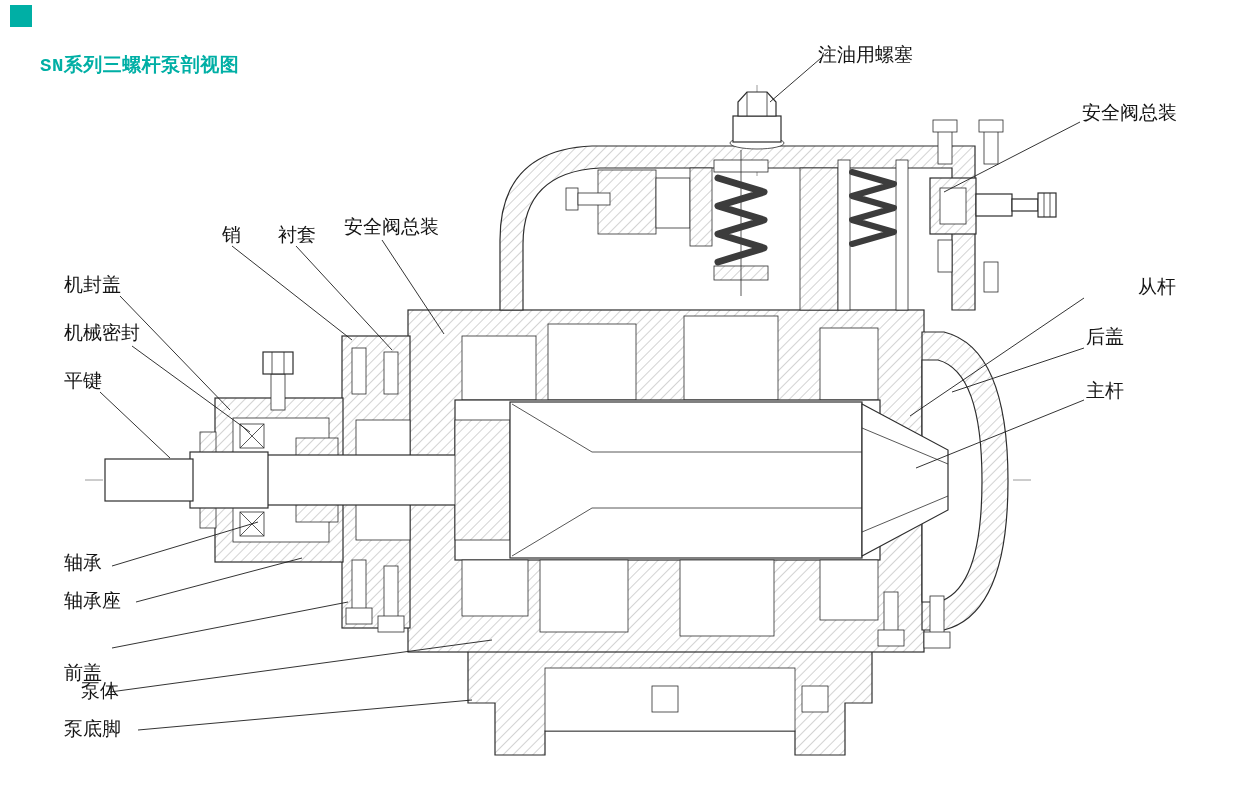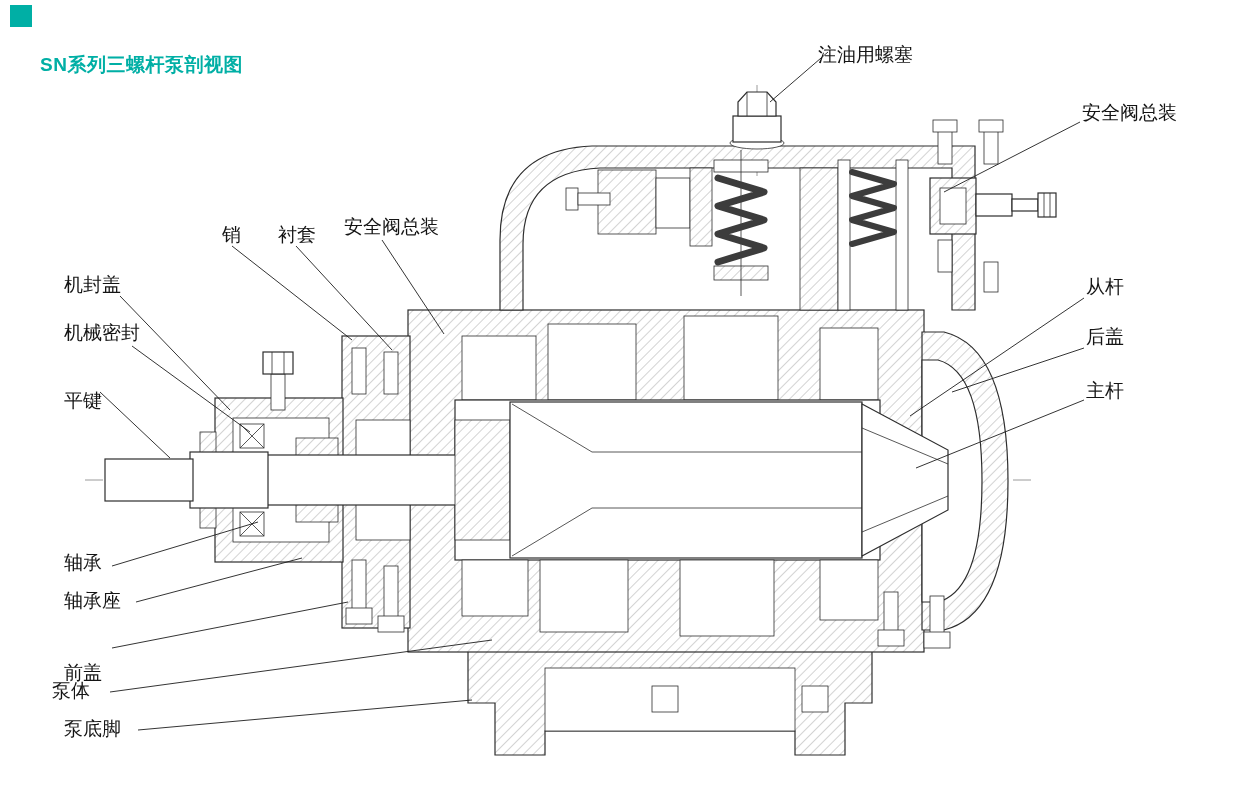--- a/index.html
+++ b/index.html
@@ -23,21 +23,21 @@
   .spring { fill:none; stroke:#3c3c3c; stroke-width:7; stroke-linecap:round; stroke-linejoin:round; }
   .s2 { stroke-width:6; }
   .leaders line { stroke:#1d1d1d; stroke-width:0.9; }
 </style>
 </head>
 <body>
 
 <div class="canvas">
 
   <div class="corner-square" style="background: rgb(0, 175, 165);"></div>
-  <div class="page-title" style="color: rgb(0, 175, 165);">SN系列三螺杆泵剖视图</div>
+  <div class="page-title" style="color: rgb(0, 175, 165); font-family: Liberation Mono, monospace;">SN系列三螺杆泵剖视图</div>
 
   <svg class="drawing" viewBox="0 0 1244 799" xmlns="http://www.w3.org/2000/svg">
     <defs>
       <pattern id="hatch" patternUnits="userSpaceOnUse" width="7" height="7" patternTransform="rotate(45)">
         <rect width="7" height="7" fill="#ffffff"></rect>
         <line x1="0" y1="0" x2="0" y2="7" stroke="#6a6a6a" stroke-width="0.6"></line>
       </pattern>
     </defs>
 
     <line x1="85" y1="480" x2="1035" y2="480" class="cl"></line>
@@ -179,23 +179,23 @@
     </g>
   </svg>
 
   <div class="label" style="left:818px; top:42px">注油用螺塞</div>
   <div class="label" style="left:1082px; top:100px">安全阀总装</div>
   <div class="label" style="left:222px; top:222px">销</div>
   <div class="label" style="left:278px; top:222px">衬套</div>
   <div class="label" style="left:344px; top:214px">安全阀总装</div>
   <div class="label" style="left:64px; top:272px">机封盖</div>
   <div class="label" style="left:64px; top:320px">机械密封</div>
-  <div class="label" style="left:64px; top:388px">平键</div>
-  <div class="label" style="left:1086px; top:274px">从杆</div>
+  <div class="label" style="left:64px; top:368px">平键</div>
+  <div class="label" style="left:1138px; top:274px">从杆</div>
   <div class="label" style="left:1086px; top:324px">后盖</div>
   <div class="label" style="left:1086px; top:378px">主杆</div>
   <div class="label" style="left:64px; top:550px">轴承</div>
   <div class="label" style="left:64px; top:588px">轴承座</div>
   <div class="label" style="left:64px; top:660px">前盖</div>
-  <div class="label" style="left:52px; top:678px">泵体</div>
+  <div class="label" style="left:81px; top:678px">泵体</div>
   <div class="label" style="left:64px; top:716px">泵底脚</div>
 
 </div>
 
 </body></html>

